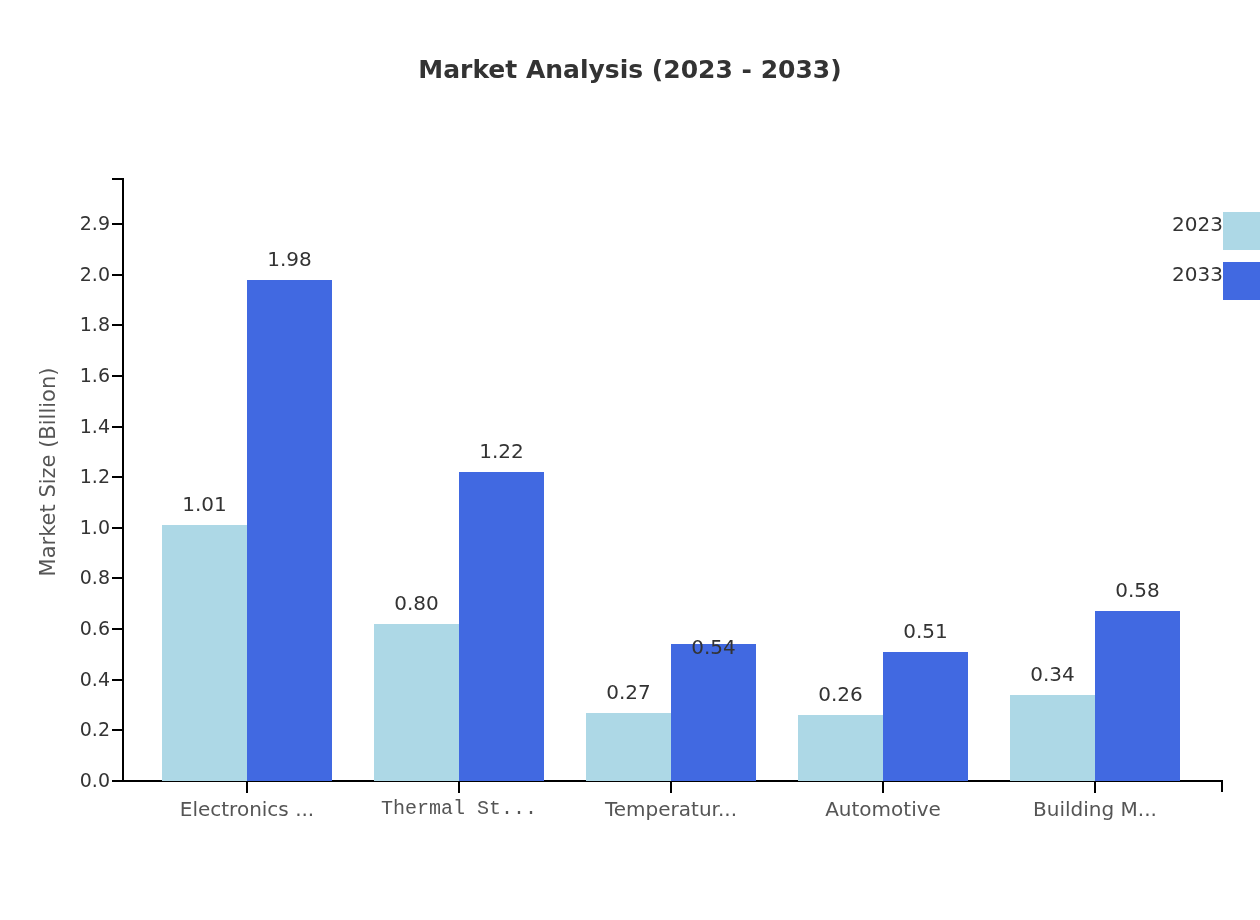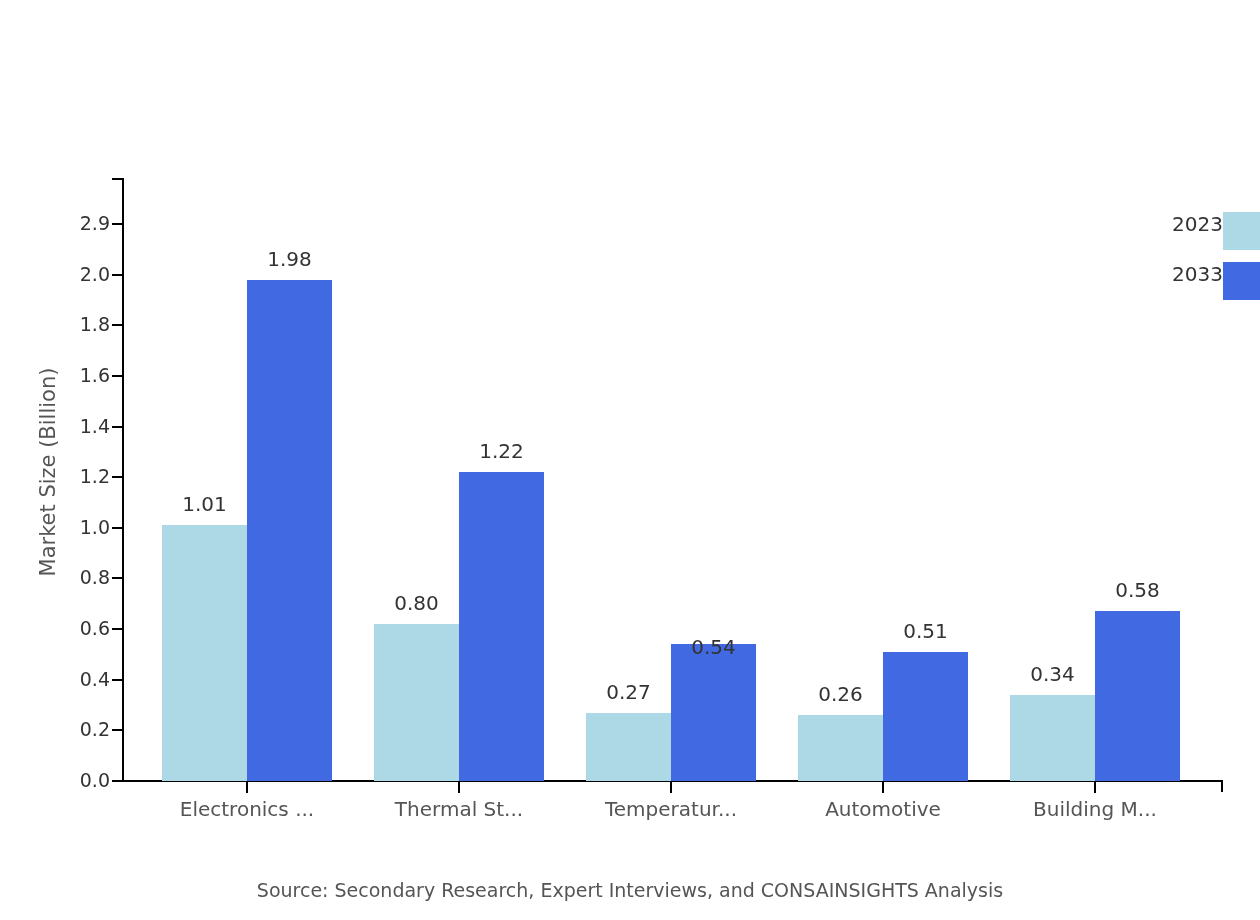--- a/index.html
+++ b/index.html
@@ -183,20 +183,21 @@
     color: #555555;
     line-height: 24px;
   }
 </style>
 </head>
 <body>
 
 <div id="root">
 
   <div class="chart-title">
+    <span class="line">Market Analysis (2023 - 2033)</span>
   </div>
 
   <div class="axis-title-y">Market Size (Billion)</div>
 
   <div class="axis-spine-y"></div>
   <div class="axis-spine-x"></div>
   <div class="axis-cap-top"></div>
   <div class="axis-cap-right"></div>
 
   <div id="yticks-layer">
@@ -254,32 +255,31 @@
       <div class="bar" title="Automotive 2033: 0.51" style="left: 883px; width: 85px; height: 129.123px; top: 651.877px; bottom: auto; background: rgb(65, 105, 225);"></div>
       <div class="bar-label" style="left: 863px; width: 125px; top: 620.877px;">0.51</div>
       <div class="bar" title="Building M... 2023: 0.34" style="left: 1010px; width: 85px; height: 86.0818px; top: 694.918px; bottom: auto; background: rgb(173, 216, 230);"></div>
       <div class="bar-label" style="left: 990px; width: 125px; top: 663.918px;">0.34</div>
       <div class="bar" title="Building M... 2033: 0.67" style="left: 1095px; width: 85px; height: 169.632px; top: 611.368px; bottom: auto; background: rgb(65, 105, 225);"></div>
       <div class="bar-label" style="left: 1075px; width: 125px; top: 580.368px;">0.58</div>
     </div>
 
   <div id="catlabels-layer">
       <div class="cat-label" style="left: 117px; width: 260px;">Electronics ...</div>
-      <div class="cat-label" style="left: 329px; width: 260px;">Thermal St...</div>
+      <div class="cat-label" style="left: 329px; width: 260px; font-family: Liberation Mono, monospace;">Thermal St...</div>
       <div class="cat-label" style="left: 541px; width: 260px;">Temperatur...</div>
       <div class="cat-label" style="left: 753px; width: 260px;">Automotive</div>
       <div class="cat-label" style="left: 965px; width: 260px;">Building M...</div>
     </div>
 
   <div class="legend" id="legend-layer">
       <div class="legend-row" style="top: 0px;">
         <span class="legend-text">2023</span>
         <span class="legend-swatch" style="background: rgb(173, 216, 230);"></span>
       </div>
       <div class="legend-row" style="top: 50px;">
         <span class="legend-text">2033</span>
         <span class="legend-swatch" style="background: rgb(65, 105, 225);"></span>
       </div>
     </div>
 
-  <div class="source-note">Source: Secondary Research, Expert Interviews, and CONSAINSIGHTS Analysis</div>
 
 </div>
 
 </body></html>

